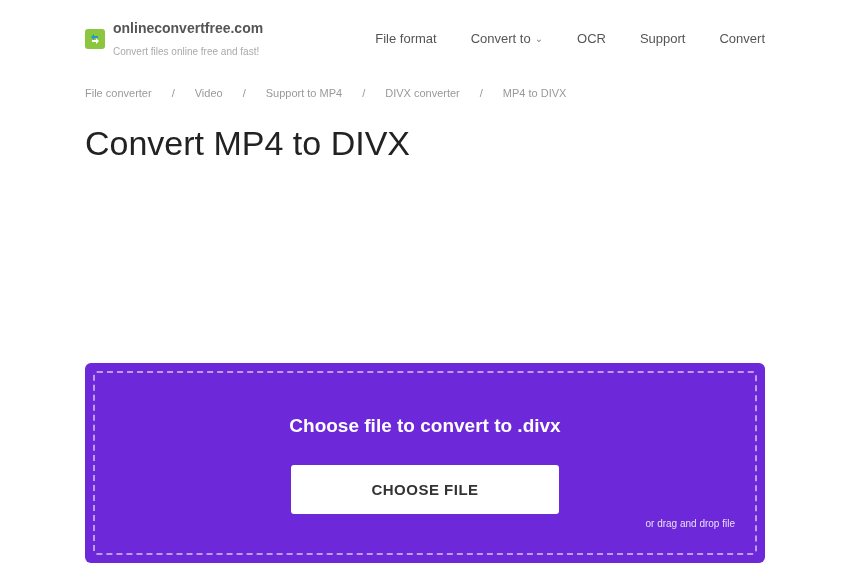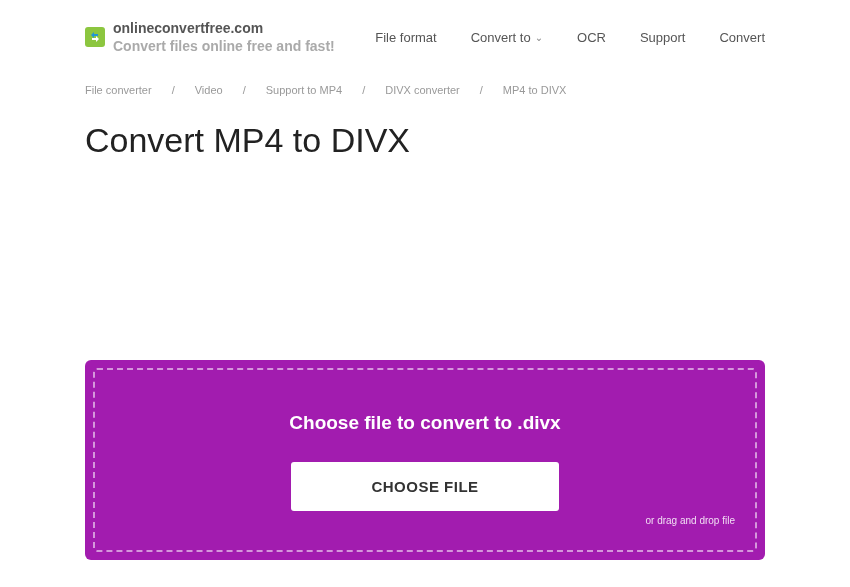--- a/index.html
+++ b/index.html
@@ -41,24 +41,23 @@
     .logo-text {
       display: flex;
       flex-direction: column;
     }
     .site-name {
       font-size: 14px;
       font-weight: 600;
       color: #555;
     }
     .tagline {
-      font-size: 14px;
+      font-size: 10px;
       color: #aaa;
-      margin-top: 2px;
-      font-weight: bold;
+      margin-top: 10px;
     }
     .nav {
       margin-left: auto;
       display: flex;
       gap: 34px;
       align-items: center;
     }
     .nav-item {
       font-size: 13px;
       color: #555;
@@ -85,21 +84,21 @@
       color: #999;
     }
     .page-title {
       font-size: 34px;
       font-weight: 400;
       color: #222;
       margin-top: 25px;
     }
     .upload-wrapper {
       margin-top: 200px;
-      background: #a21caf;
+      background: #6d28d9;
       border-radius: 6px;
       padding: 8px;
     }
     .upload-inner {
       border: 2px dashed rgba(255,255,255,0.55);
       border-radius: 4px;
       padding: 42px 20px 24px;
       text-align: center;
     }
     .upload-title {

